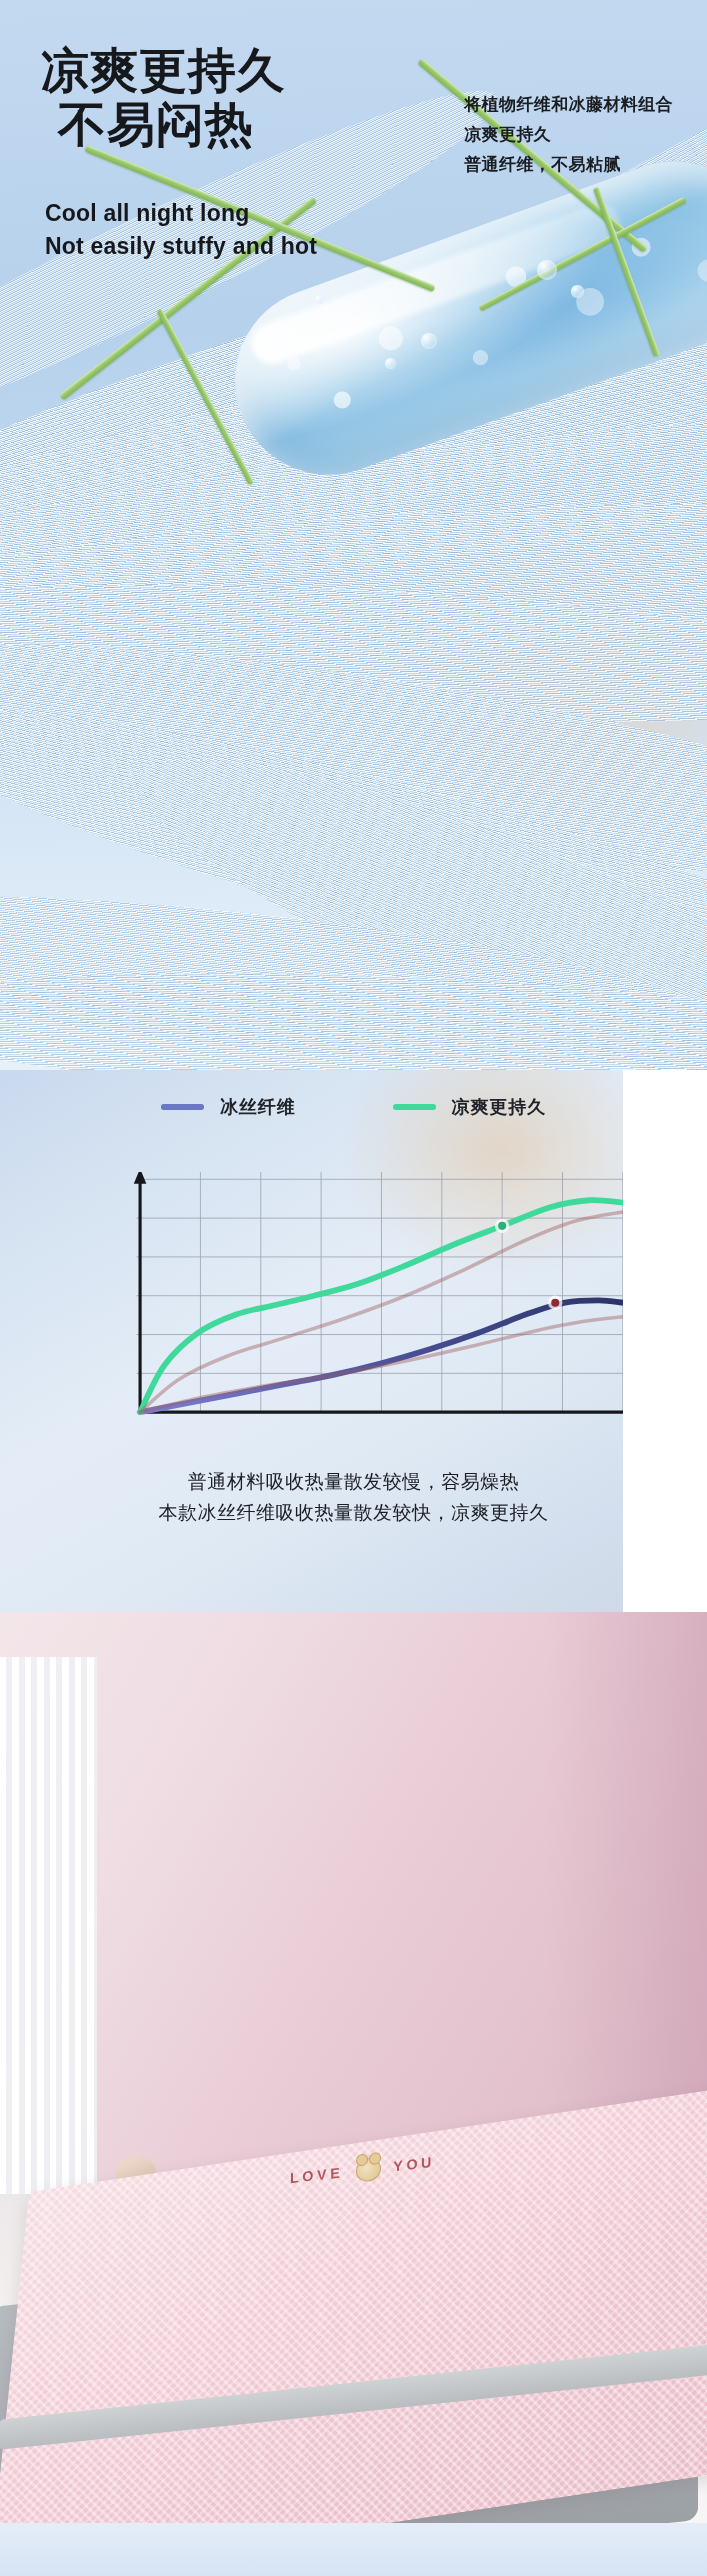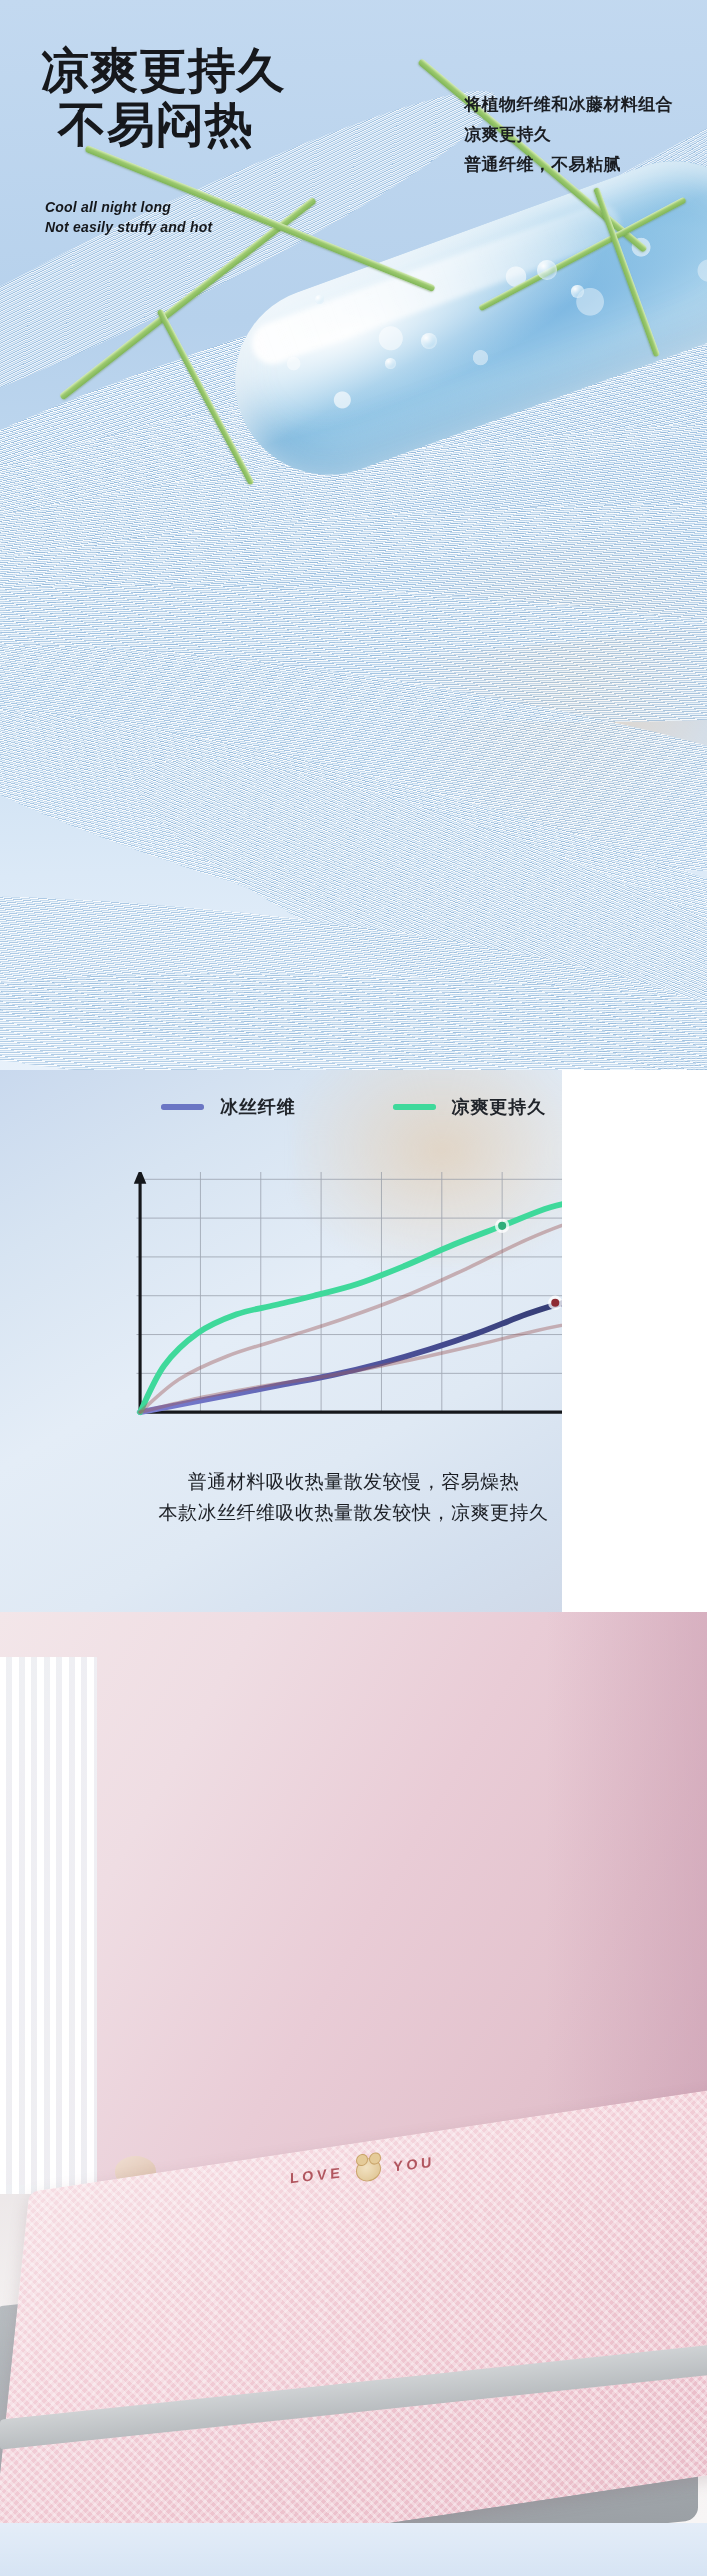--- a/index.html
+++ b/index.html
@@ -27,23 +27,22 @@
   .hero-text { position:absolute; left:0; top:0; width:707px; z-index:30; }
   .headline {
     position:absolute; left:41px; top:43px;
     font-family:"DejaVu Sans","Liberation Sans",sans-serif;
     font-weight:700; font-size:48px; line-height:1.13; color:#16181c;
     letter-spacing:0.9px; white-space:nowrap;
   }
   .headline .l2 { margin-left:17px; }
   .sub-en {
     position:absolute; left:45px; top:197px;
-    font-size:14px; line-height:1.45; font-weight:700; color:#15171b;
+    font-size:23px; line-height:1.45; font-weight:700; color:#15171b;
     letter-spacing:0.2px;
-    font-style:italic;
   }
   .hero-right {
     position:absolute; right:34px; top:90px; 
     font-family:"DejaVu Sans","Liberation Sans",sans-serif;
     font-size:17px; line-height:1.75; font-weight:600; color:#1a1d22;
     letter-spacing:0.4px;
   }
 
   
   .fibre-layer { position:absolute; inset:0; z-index:10; }
@@ -107,21 +106,21 @@
   .v3 { left:385px; top:152px; width:295px; height:7.2px; transform:rotate(40deg); border-radius:7.2px; }
   .v4 { left:466px; top:251px; width:233px; height:6.3px; transform:rotate(-28deg); border-radius:7.2px; }
   .v5 { left:107px; top:394px; width:197px; height:6.3px; transform:rotate(62deg); border-radius:7.2px; }
   .v6 { left:537px; top:269px; width:179px; height:6.3px; transform:rotate(70deg); border-radius:7.2px; }
   .bubble { position:absolute; border-radius:50%; z-index:22;
     background:radial-gradient(circle at 32% 30%,rgba(255,255,255,.95),rgba(190,225,245,.5) 60%,rgba(140,195,230,.35));
     box-shadow:inset 0 0 5.4px rgba(255,255,255,.8); }
 
   
   .chart-sec {
-    position:relative; width:562px; height:542px; overflow:hidden;
+    position:relative; width:623px; height:542px; overflow:hidden;
     background:linear-gradient(150deg,#c9d9ee 0%,#d7e4f2 22%,#e4edf7 46%,#dfe9f4 68%,#d3dfee 88%,#cfd9e8 100%);
   }
   .chart-warm {
     position:absolute; right:-27px; top:-36px; width:295px; height:233px;
     background:radial-gradient(ellipse at center,rgba(226,196,160,.55),rgba(226,205,180,.2) 55%,rgba(220,220,220,0) 78%);
     filter:blur(5.4px);
   }
   .legend {
     position:absolute; left:0; top:25px; width:707px;
     display:flex; justify-content:center; gap:97px; z-index:6;

